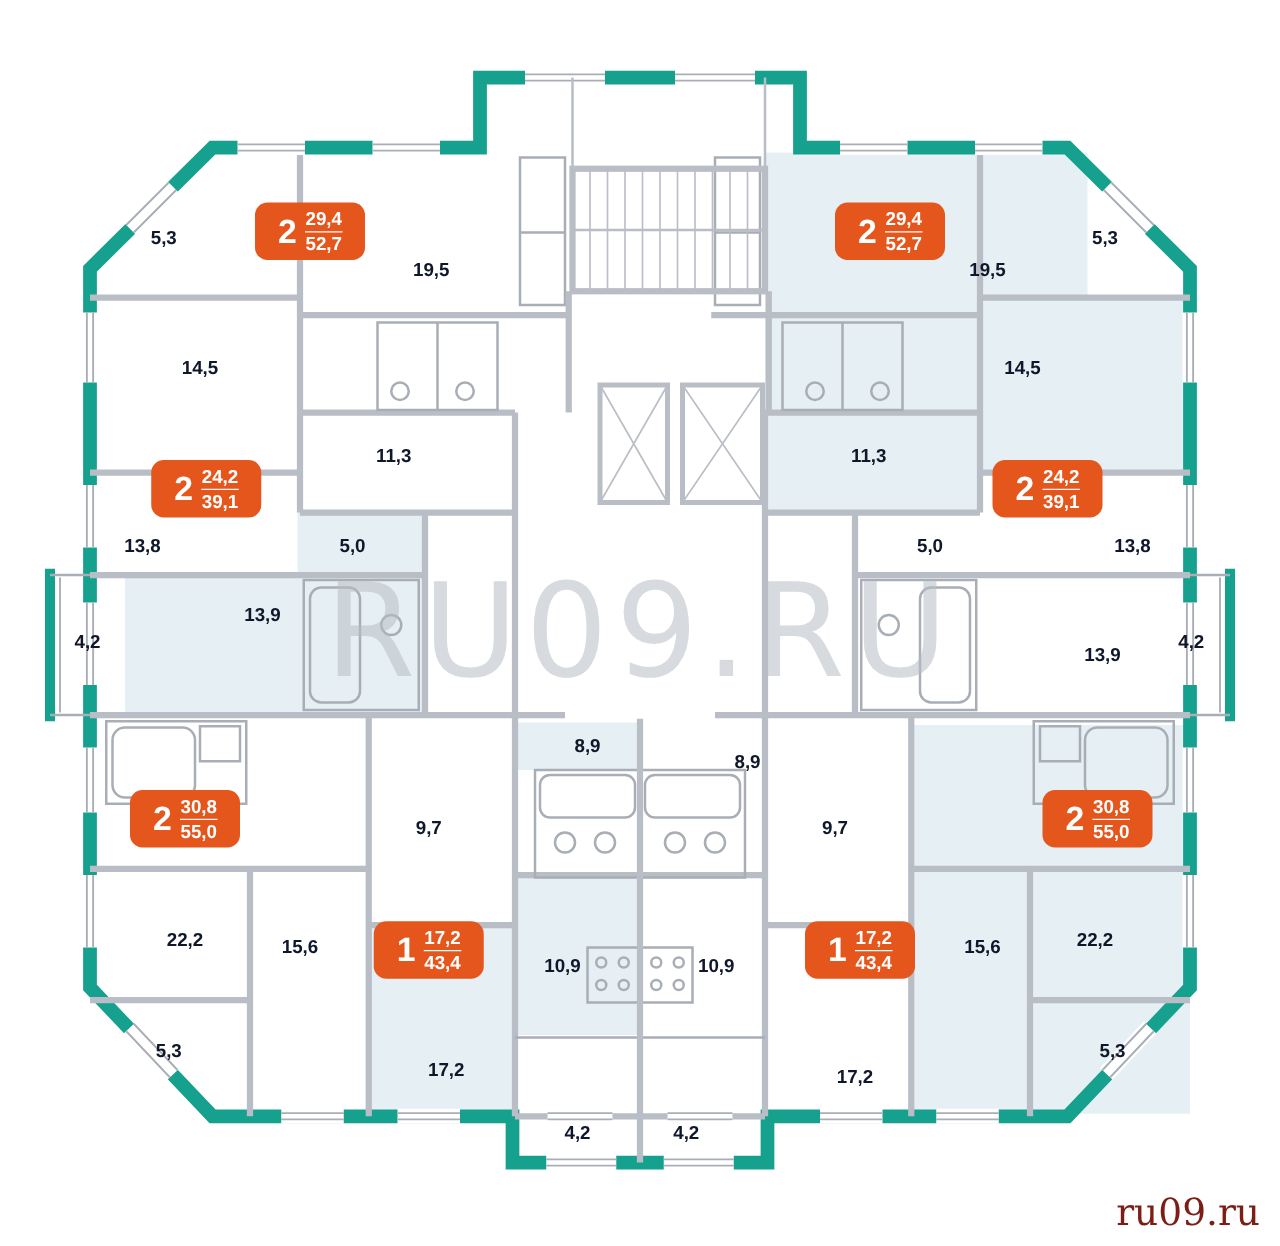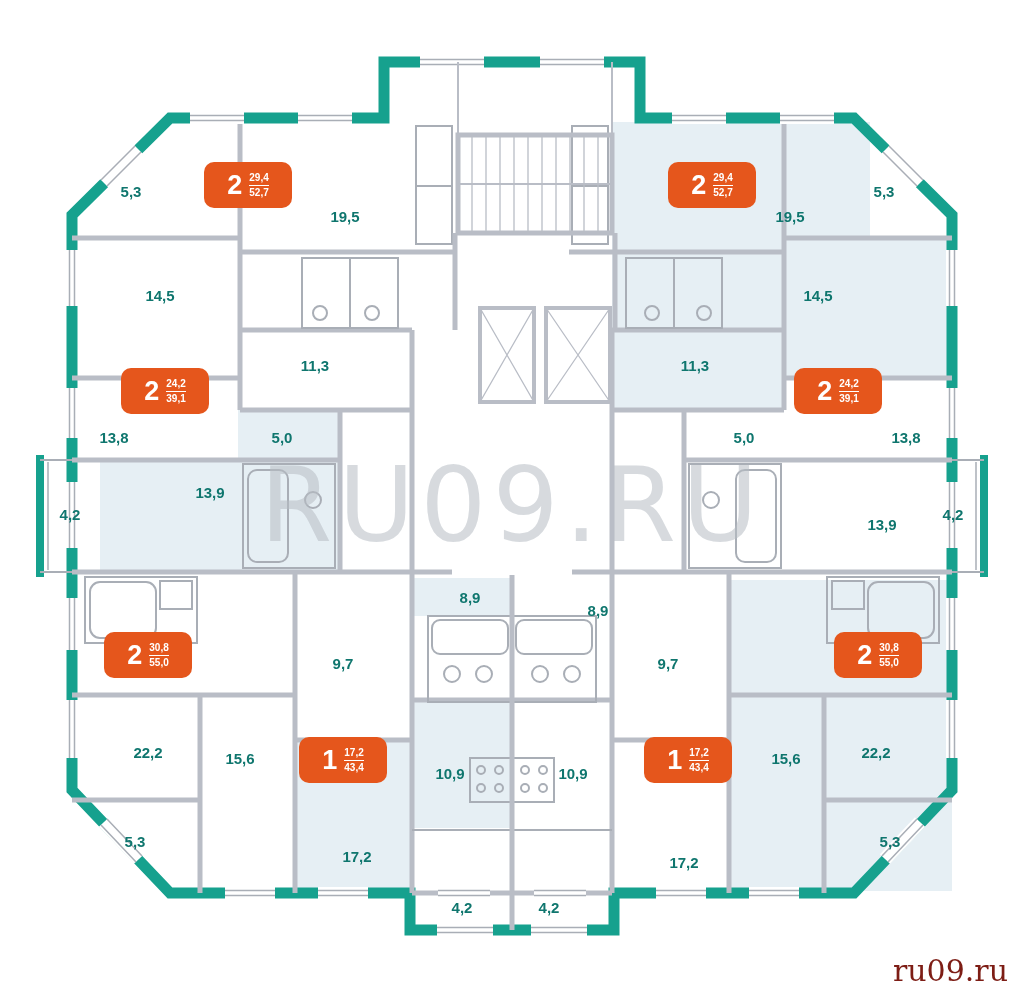--- a/index.html
+++ b/index.html
@@ -3,26 +3,26 @@
 <meta charset="utf-8">
 <style>
   html,body{margin:0;padding:0;background:#fff;}
   .plan{position:relative;width:1024px;height:997px;background:#fff;overflow:hidden;
         font-family:"Liberation Sans","DejaVu Sans",sans-serif;}
   .plan svg{position:absolute;left:0;top:0;z-index:1;}
   .watermark{position:absolute;left:50%;top:505px;transform:translate(-50%,-50%);
         z-index:2;font-size:104px;letter-spacing:6px;color:#b7bdc4;opacity:.55;
         white-space:nowrap;pointer-events:none;font-family:"DejaVu Sans",sans-serif;}
   .rl{position:absolute;transform:translate(-50%,-50%);z-index:3;
-        font-size:15px;font-weight:700;color:#0f766e;white-space:nowrap;}
+        font-size:15px;font-weight:700;color:#0f172a;white-space:nowrap;}
   .badge{position:absolute;z-index:4;width:88px;height:46px;background:#e5561c;
         border-radius:10px;display:flex;align-items:center;justify-content:center;
         gap:7px;color:#fff;box-sizing:border-box;}
   .badge .rooms{font-size:27px;font-weight:700;line-height:1;}
-  .badge .frac{display:flex;flex-direction:column;align-items:center;font-size:10px;
+  .badge .frac{display:flex;flex-direction:column;align-items:center;font-size:15px;
         font-weight:700;line-height:1;}
   .badge .frac .bot{border-top:1.5px solid #fff;margin-top:2px;padding-top:2px;}
   .site{position:absolute;right:16px;top:953px;z-index:5;font-size:30px;
         color:#7d1d15;font-family:"DejaVu Serif",serif;}
 </style>
 </head>
 <body>
 
 <div class="plan">
 

